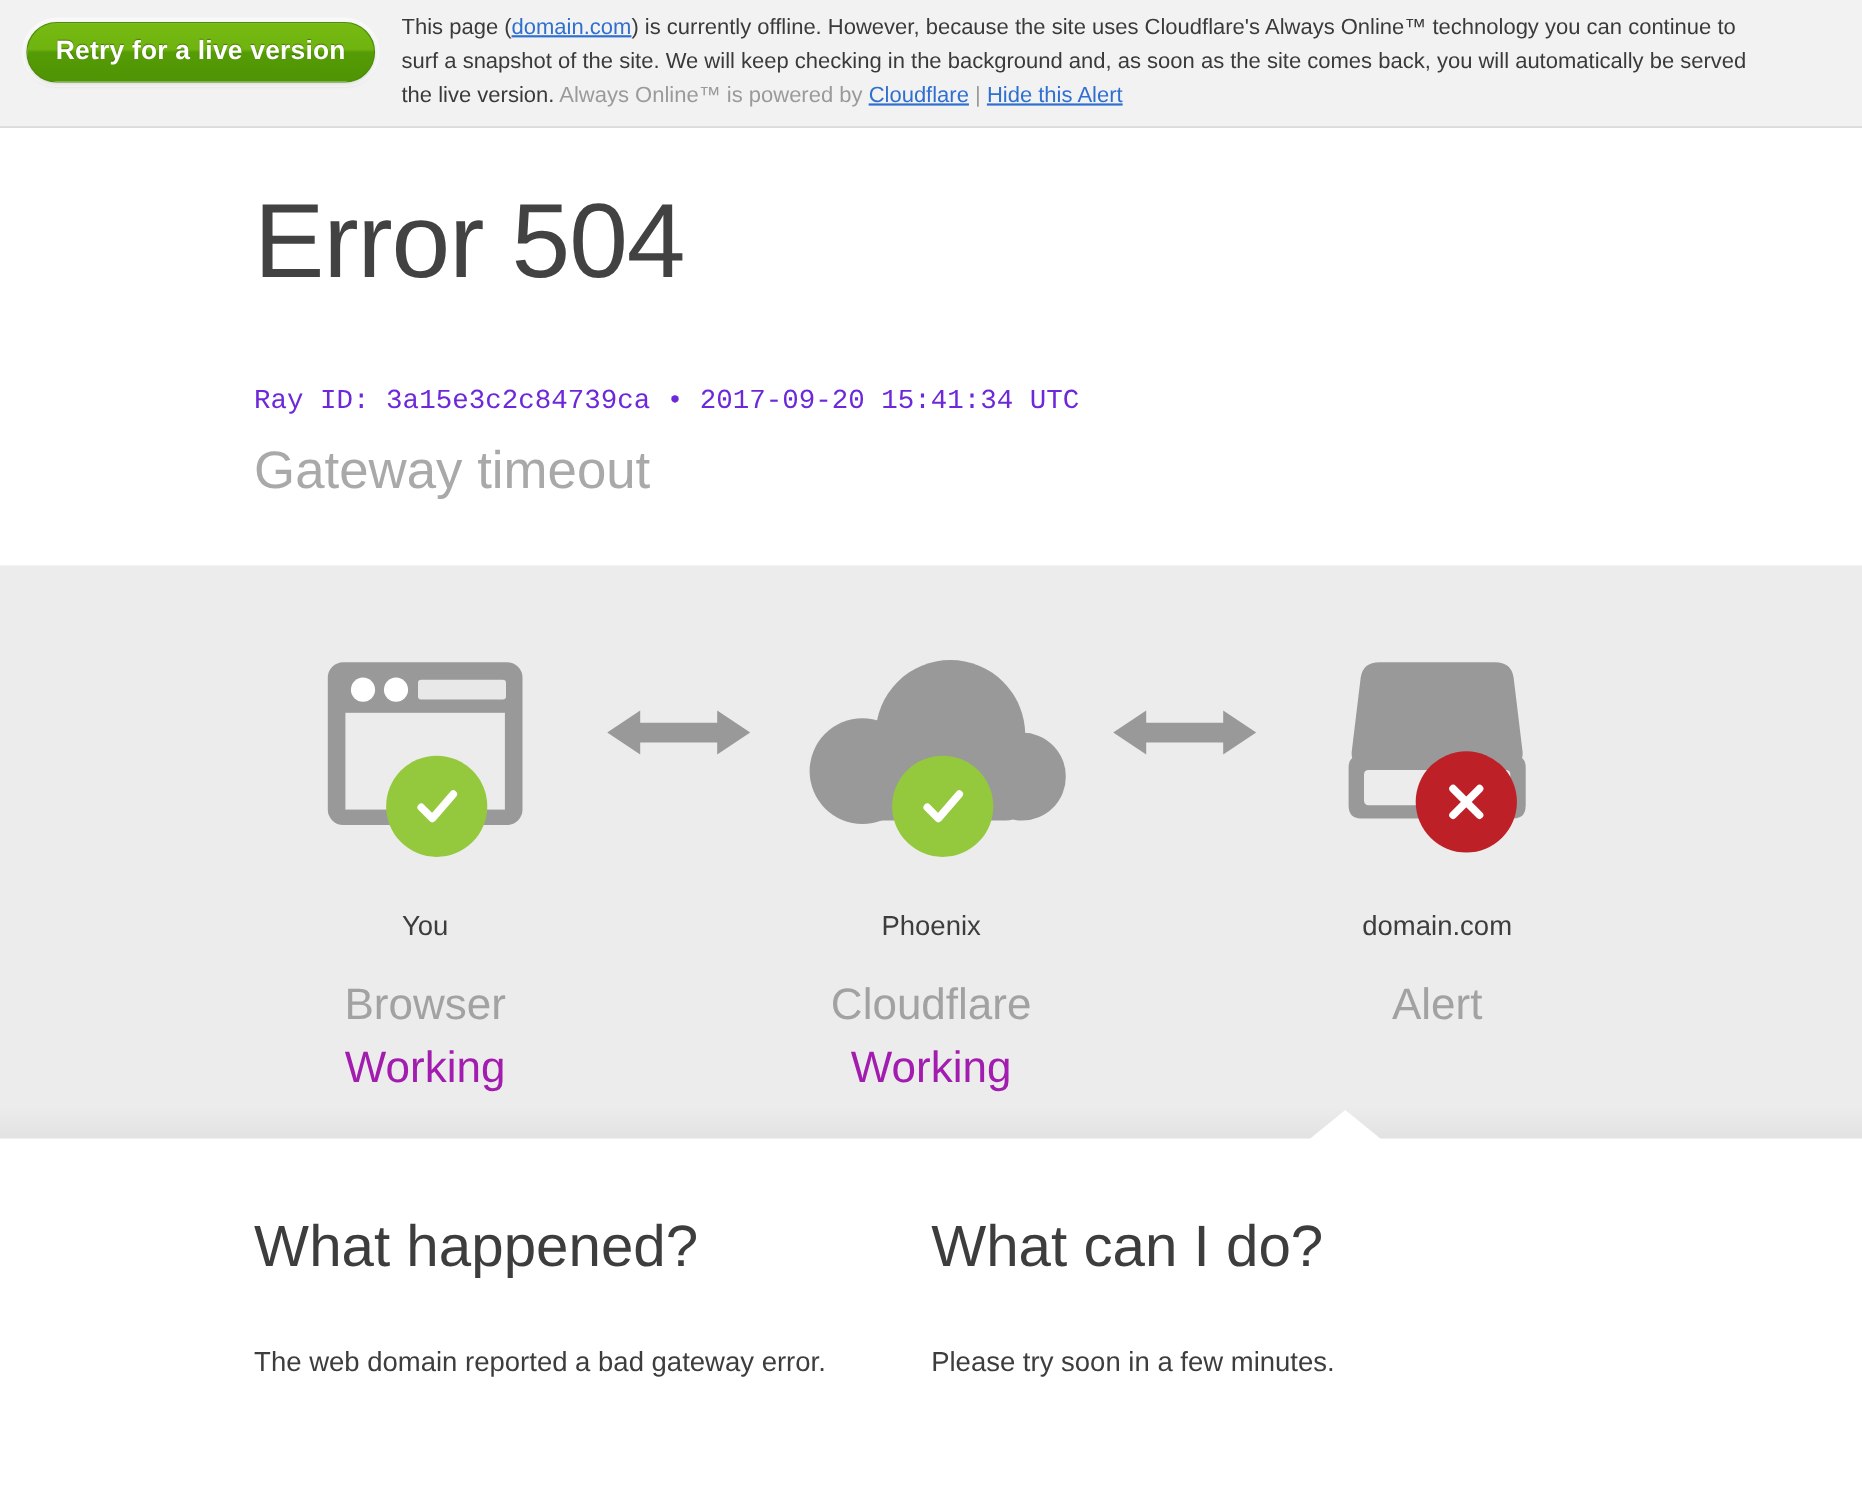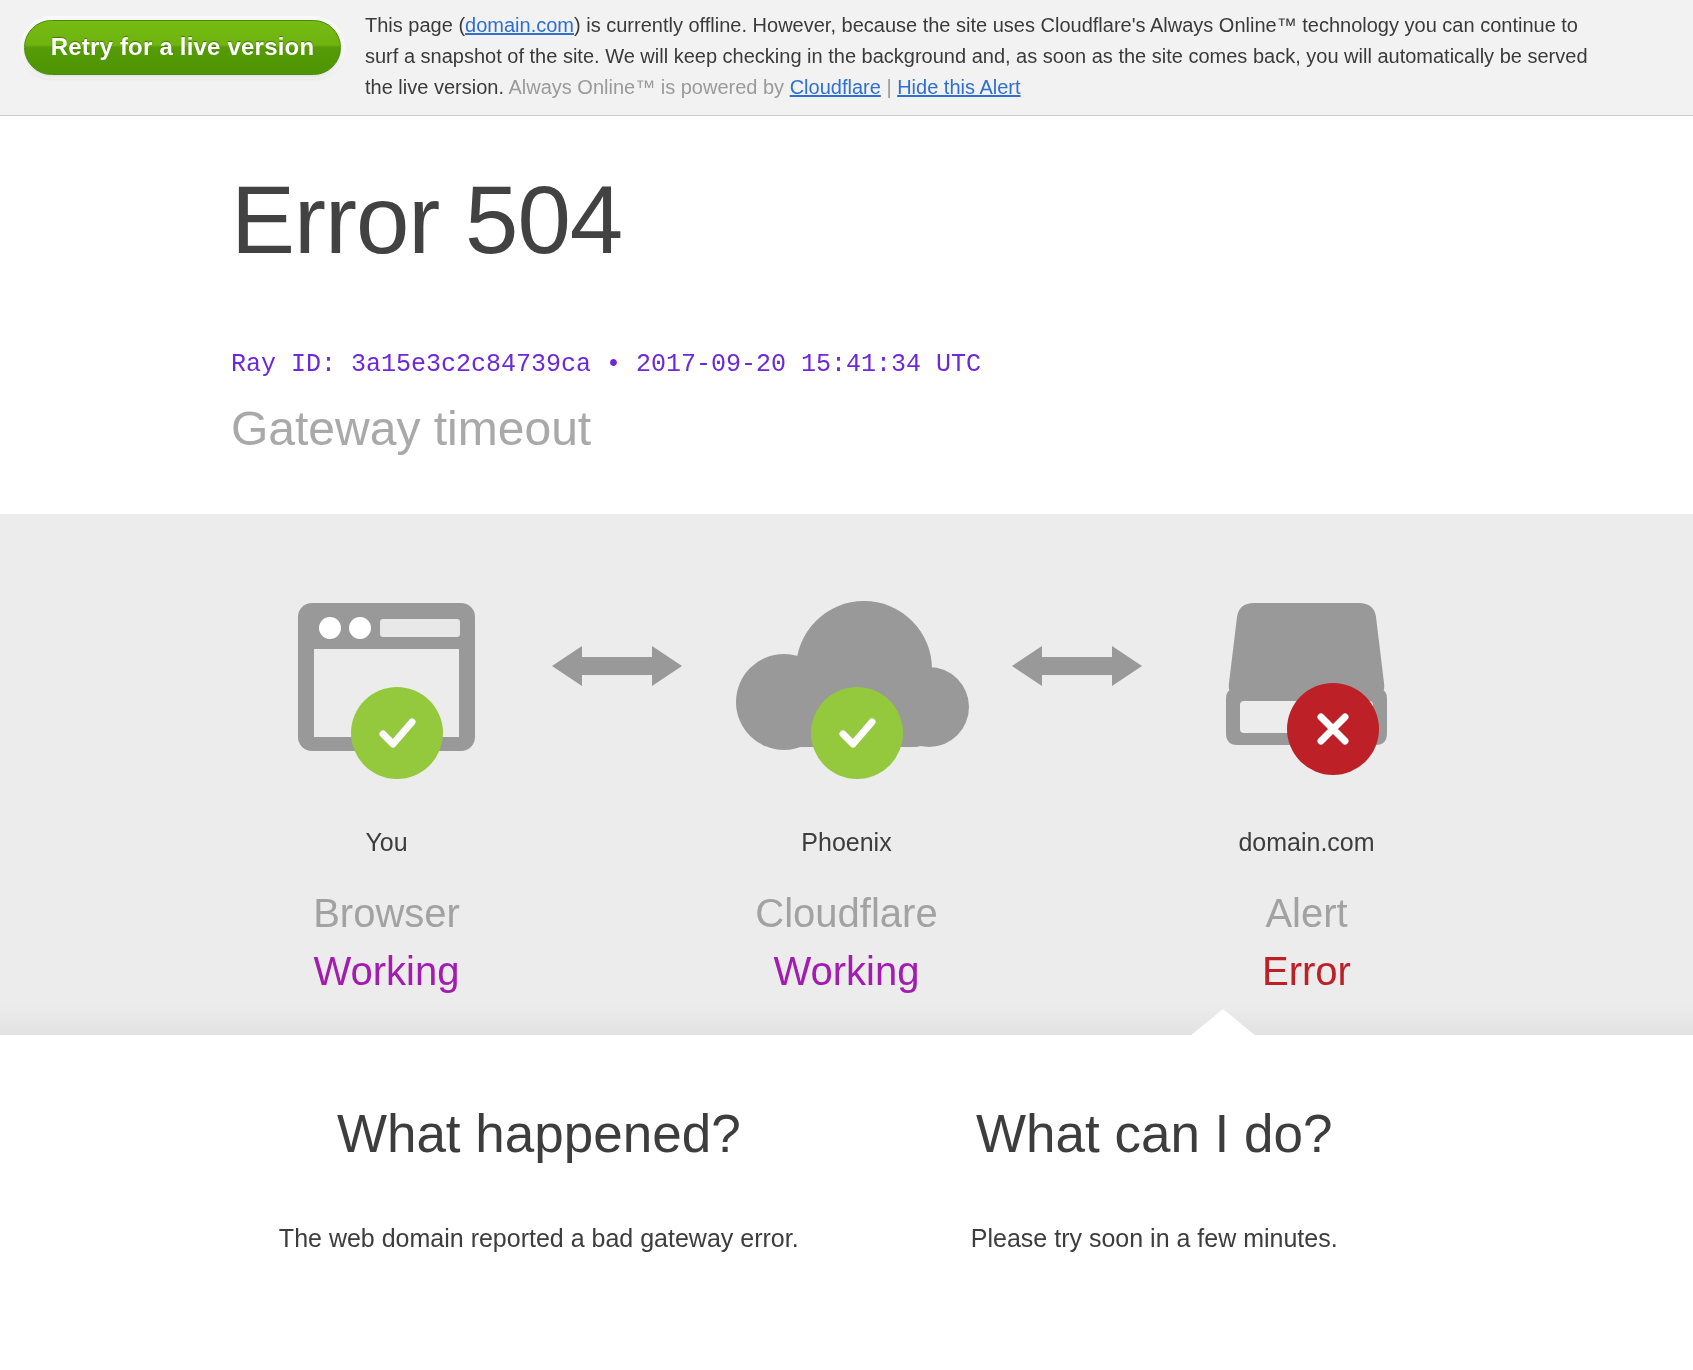--- a/index.html
+++ b/index.html
@@ -162,21 +162,21 @@
     line-height: 1.2;
   }
   .status-ok  { color: #a21caf; }
   .status-err { color: #bd2026; }
 
   
   .bottom {
     background: #ffffff;
     padding: 70px 0 40px 0;
   }
-  .bottom-cols { display: flex; text-align: center; }
+  .bottom-cols { display: flex; }
   .bcol { width: 670px; }
   .bcol.second { margin-left: 0; }
   .b-head {
     font-size: 53px;
     font-weight: 300;
     color: #3d3d3d;
     margin: 0 0 58px 0;
     line-height: 1.1;
   }
   .b-text {
@@ -286,21 +286,20 @@
           </svg>
         </span>
         <span class="badge err b-host">
           <svg width="46" height="46" viewBox="0 0 46 46">
             <path d="M11 11 L35 35 M35 11 L11 35" stroke="#ffffff" stroke-width="7" stroke-linecap="round"></path>
           </svg>
         </span>
       </div>
       <div class="label-node">domain.com</div>
       <div class="label-kind">Alert</div>
-      <div class="label-status status-err">Error</div>
     </div>
 
   </div>
 </div>
 
 <div class="bottom">
   <div class="wrap">
     <div class="bottom-cols">
       <div class="bcol">
         <h2 class="b-head">What happened?</h2>

